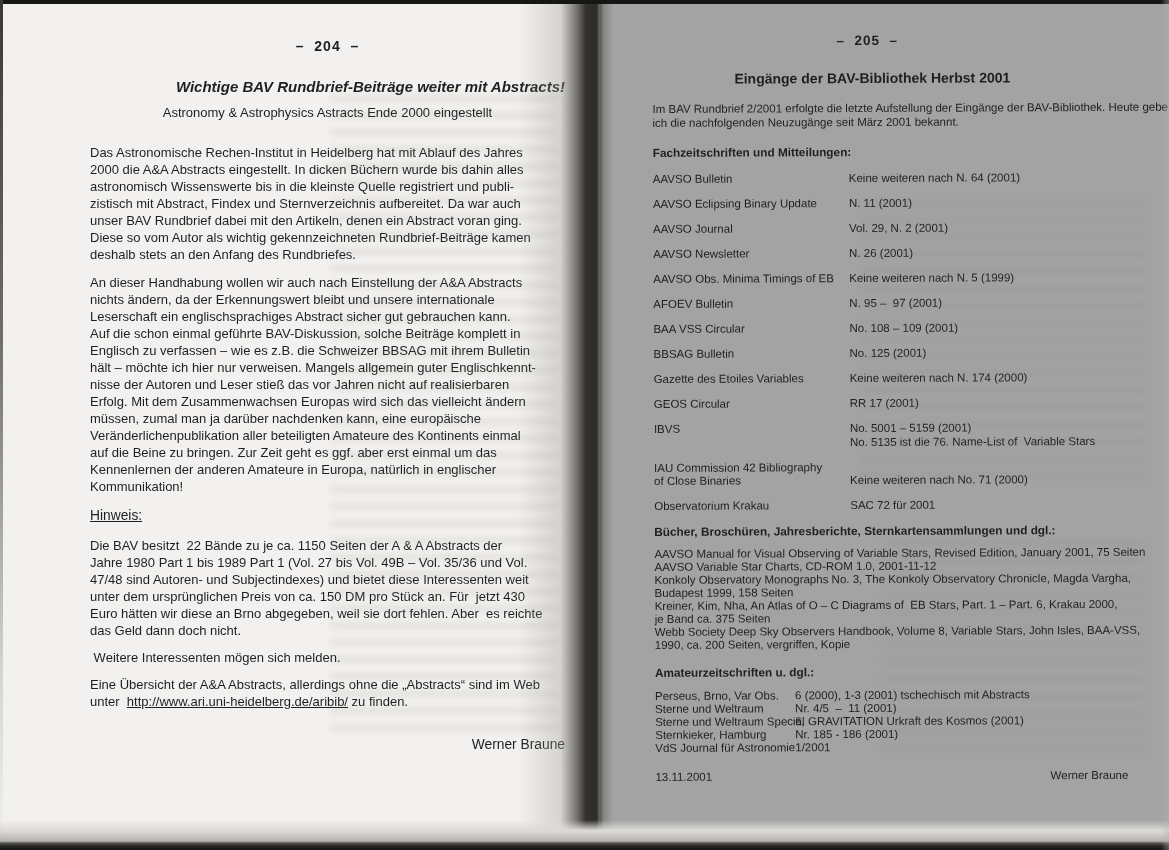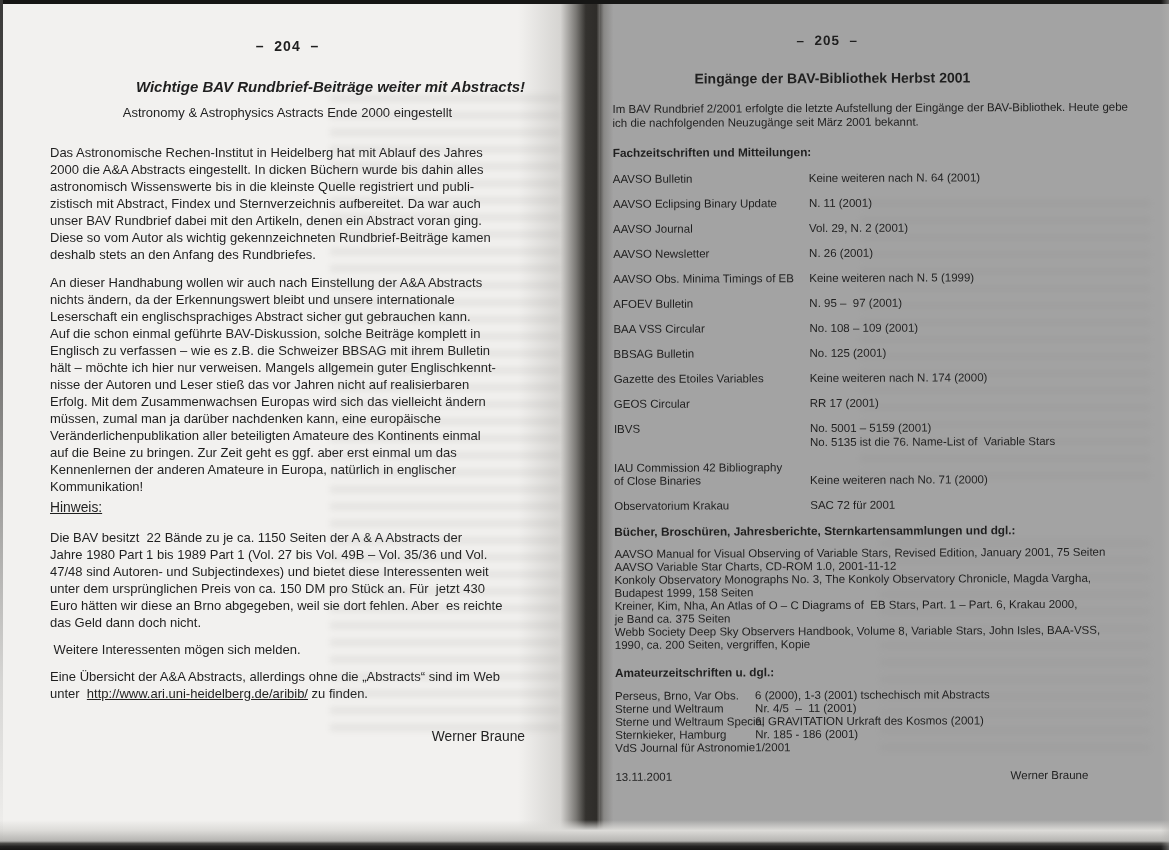--- a/index.html
+++ b/index.html
@@ -1,31 +1,31 @@
 <!DOCTYPE html>
 <html><head>
 <meta charset="utf-8">
 <style>
   html,body{margin:0;padding:0;background:#555;}
   .scan{
     position:relative; width:1169px; height:850px; overflow:hidden;
     background:#efeeec; font-family:"Liberation Sans", sans-serif; color:#1f1f1f;
   }
-  .page{position:absolute; top:0; height:850px;}
+  .page{position:absolute; top:0; height:850px;padding-left:40px;}
   .left-page{left:0; width:600px; background:#f2f1ef;}
   .right-page{left:600px; width:569px; background:#a3a3a3;}
 
   
   .lp-content{padding:38px 25px 0 50px; width:475px;}
   .lp-pageno{width:475px; text-align:center; font-weight:bold; font-size:14px; letter-spacing:1px; white-space:pre;}
   .lp-title{width:475px; margin-top:24px; text-align:right; font-weight:bold; font-size:15px;font-style:italic;}
   .lp-sub{width:475px; margin-top:10px; text-align:center; font-size:13px;}
   .para{font-size:13px; line-height:17px; white-space:pre;}
   .p1{margin-top:24px;} .p2{margin-top:11px;} .p3{}
-  .hinweis{margin-top:4px; font-size:13.8px; line-height:17px; text-decoration:underline;}
+  .hinweis{margin-top:12px; font-size:13.8px; line-height:17px; text-decoration:underline;}
   .p4{margin-top:13px;} .p5{margin-top:10px;} .p6{margin-top:10px;}
   .url{text-decoration:underline;}
   .lp-signature{width:475px; margin-top:27px; text-align:right; font-size:13.8px; padding-right:5px;}
 
   
   .rp-content{padding:34px 0 0 12px; width:548px; transform:rotate(-0.25deg); transform-origin:0 0;}
   .rp-pageno{width:430px; text-align:center; font-weight:bold; font-size:13.5px; letter-spacing:1px; white-space:pre;}
   .rp-title{width:440px; margin-top:22px; text-align:center; font-weight:bold; font-size:14px;}
   .rp-intro{margin-top:16px; font-size:11.5px; line-height:13.5px; white-space:pre;}
   .rp-h{font-weight:bold; font-size:11.8px;}

